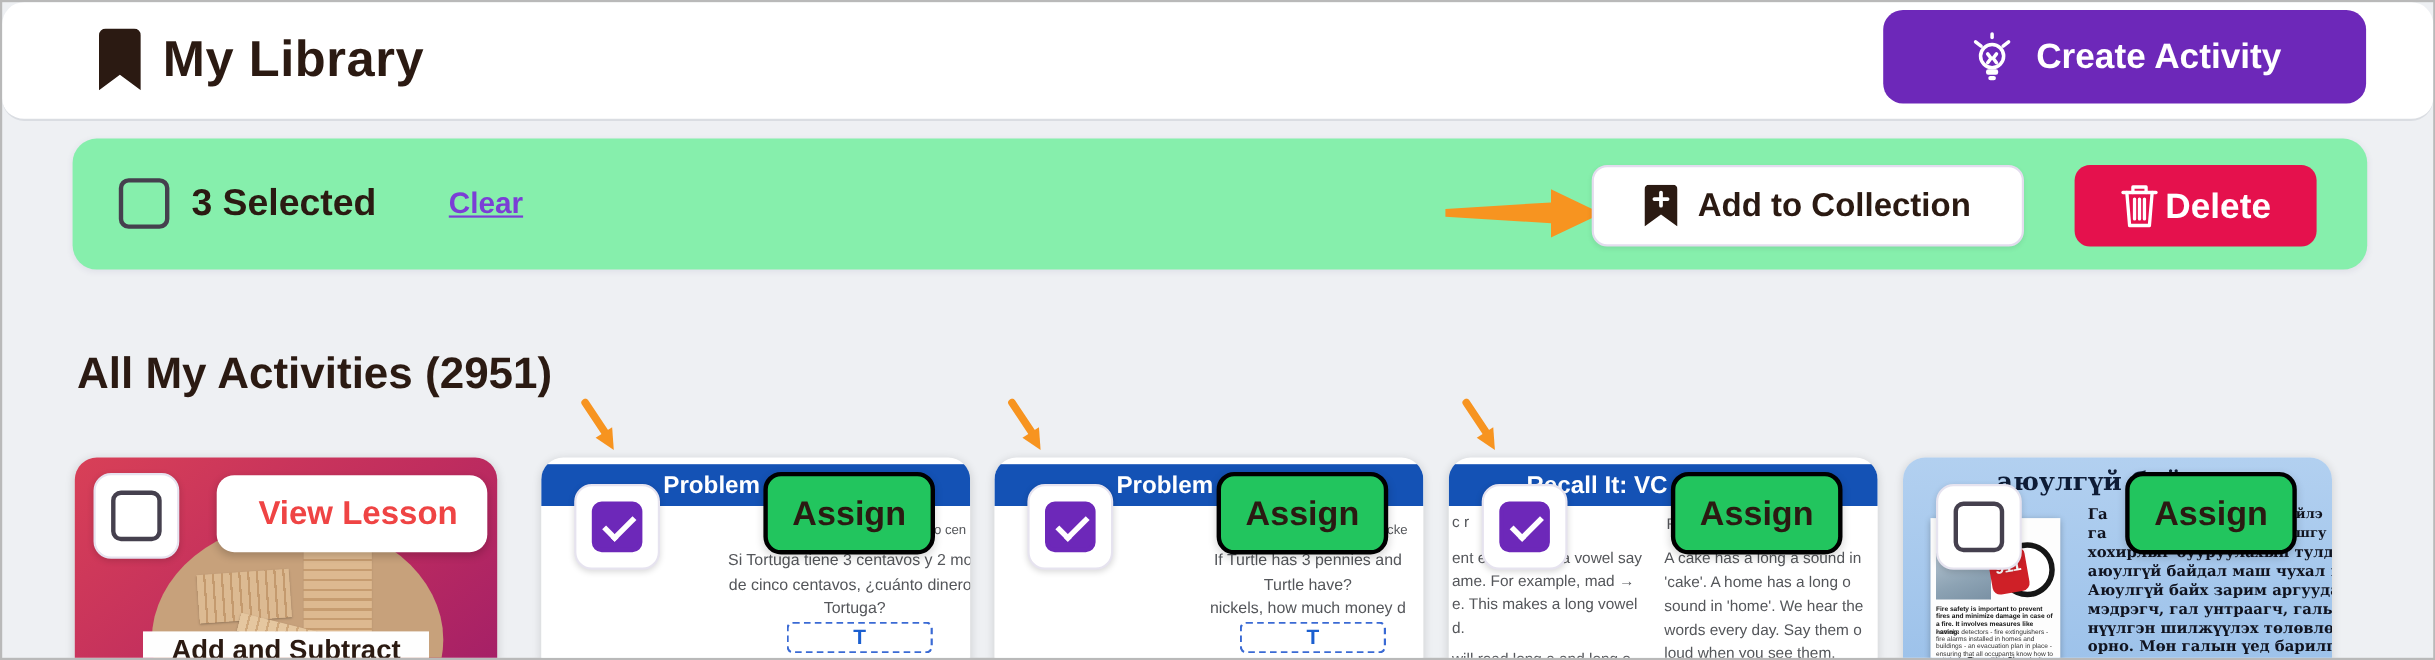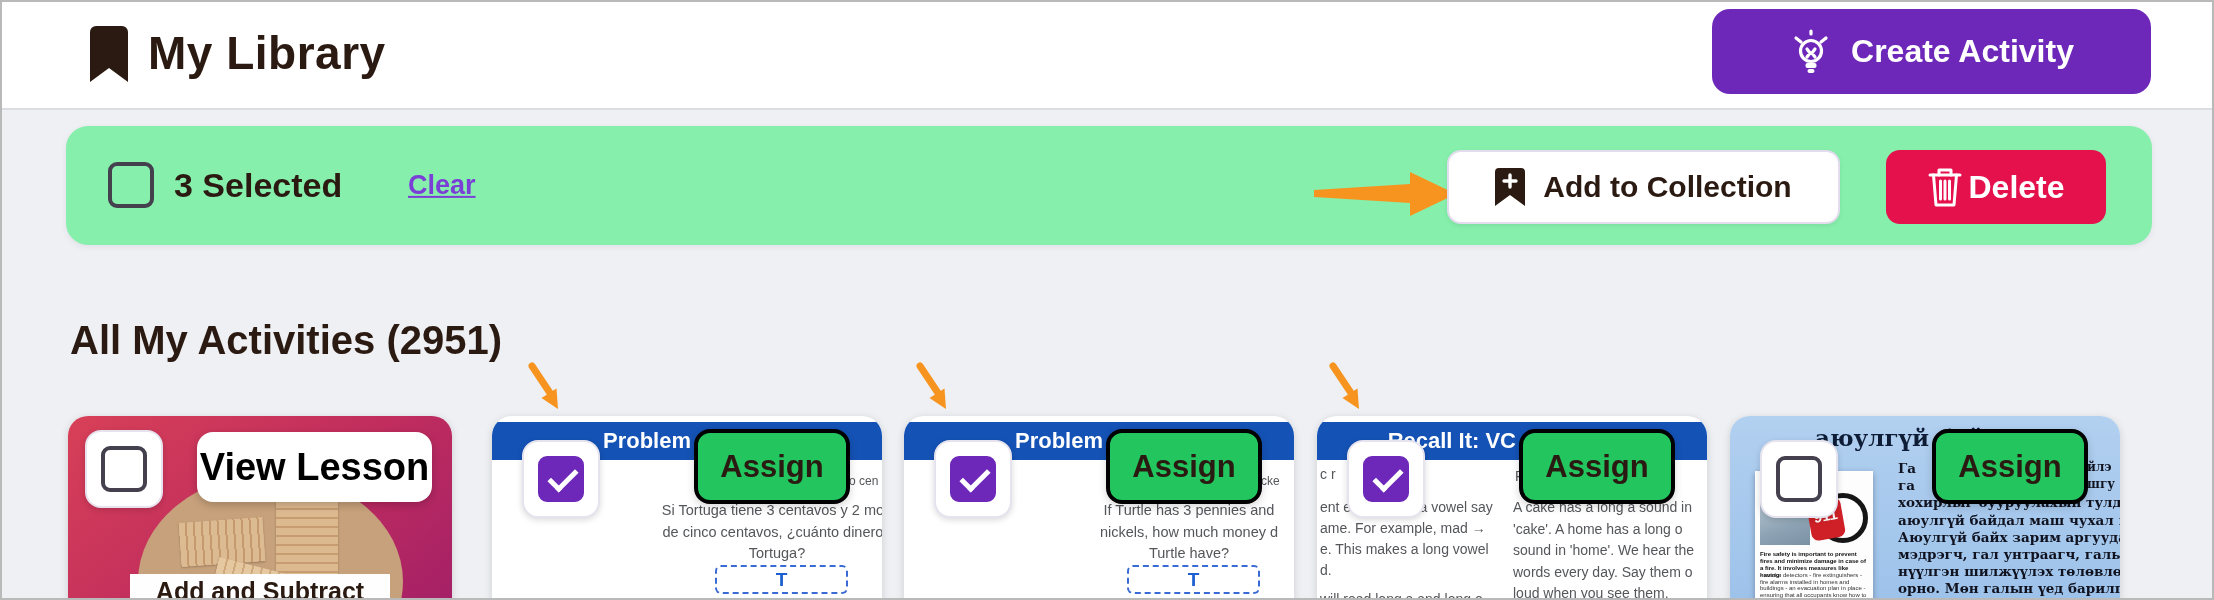--- a/index.html
+++ b/index.html
@@ -1,20 +1,20 @@
 <!DOCTYPE html>
 <html><head>
 <meta charset="utf-8">
 <style>
   html,body{margin:0;padding:0;background:#dfe1e4;}
   .page{position:relative;width:2214px;height:600px;background:#eef0f3;border:2px solid #b9b9b9;
         box-sizing:border-box;overflow:hidden;font-family:"Liberation Sans",sans-serif;color:#2b1a12;}
 
   
-  .topbar{position:absolute;left:0;top:0;width:100%;height:106px;background:#fff;border-bottom:2px solid #dadde2;}
+  .topbar{position:absolute;left:0;top:0;width:100%;height:106px;background:#fff;border-bottom:2px solid #dadde2;border-radius:20px;}
   .bookmark-icon{position:absolute;left:88px;top:24px;}
   .page-title{position:absolute;left:146px;top:50%;transform:translateY(-54%);font-size:46px;font-weight:bold;letter-spacing:.5px;}
   .create-btn{position:absolute;left:1710px;top:7px;width:439px;height:85px;background:#6d28b9;border-radius:18px;
               display:flex;align-items:center;justify-content:center;gap:18px;color:#fff;font-size:32px;font-weight:bold;cursor:pointer;}
 
   
   .selbar{position:absolute;left:64px;top:124px;width:2086px;height:119px;background:#86efac;border-radius:22px;
           box-shadow:0 2px 6px rgba(70,50,110,.08);}
   .sel-check{position:absolute;left:42px;top:36px;width:46px;height:46px;border:4px solid #45404e;border-radius:9px;box-sizing:border-box;background:transparent;cursor:pointer;}
   .sel-count{position:absolute;left:108px;top:50%;transform:translateY(-52%);font-size:34px;font-weight:bold;}
@@ -49,22 +49,22 @@
   .card1 .checkwrap{left:17px;top:14px;}
   .checkbox{position:relative;width:46px;height:46px;border:4px solid #45404e;border-radius:9px;box-sizing:border-box;background:#fff;}
   .checkbox.checked{background:#6d28b9;border-color:#6d28b9;}
   .checkbox.checked::after{content:"";position:absolute;left:7px;top:9px;width:23px;height:11px;
                            border-left:5px solid #fff;border-bottom:5px solid #fff;transform:rotate(-45deg);}
 
   .assign-btn{position:absolute;left:202px;top:13px;width:156px;height:75px;background:#22c55e;border:4px solid #000000;border-radius:16px;box-sizing:border-box;
               display:flex;align-items:center;justify-content:center;font-size:31px;font-weight:bold;color:#2b1a12;
               box-shadow:0 3px 8px rgba(0,0,0,.16);z-index:5;cursor:pointer;}
   .viewlesson-btn{position:absolute;left:129px;top:16px;width:235px;height:70px;background:#fff;border-radius:16px;
-              display:flex;align-items:center;justify-content:center;font-size:38px;font-weight:bold;color:#000000;
-              box-shadow:0 3px 8px rgba(0,0,0,.2);z-index:5;cursor:pointer;}
+              display:flex;align-items:center;justify-content:center;font-size:30px;font-weight:bold;color:#ef4444;
+              box-shadow:0 3px 8px rgba(0,0,0,.2);z-index:5;cursor:pointer;padding-left:11px;}
 
   
   .c1-circle{position:absolute;left:70px;top:58px;width:265px;height:215px;border-radius:50%;background:#c7a17b;}
   .blk{position:absolute;background:repeating-linear-gradient(90deg,#dcba92 0 6px,#c49a6e 6px 8px);box-shadow:0 1px 2px rgba(0,0,0,.25);}
   .blk1{left:112px;top:104px;width:84px;height:44px;transform:rotate(-4deg);}
   .blk2{left:208px;top:70px;width:62px;height:94px;background:repeating-linear-gradient(0deg,#ddb990 0 7px,#c69c70 7px 9px);}
   .blk3{left:148px;top:152px;width:92px;height:17px;transform:rotate(14deg);background:repeating-linear-gradient(90deg,#e5c7a0 0 7px,#cfa87c 7px 9px);}
   .blk4{left:158px;top:168px;width:84px;height:13px;transform:rotate(6deg);background:repeating-linear-gradient(90deg,#e5c7a0 0 7px,#cfa87c 7px 9px);}
   .c1-caption-band{position:absolute;left:62px;top:158px;width:260px;height:28px;background:#fefefe;z-index:3;
                    text-align:center;font-size:25px;font-weight:bold;color:#2b1a12;line-height:34px;overflow:hidden;}
@@ -215,22 +215,22 @@
     </div>
     <div class="assign-btn">Assign</div>
   </div>
 
   <div class="card card3">
     <div class="band">
       <div class="band-title">Problem</div>
     </div>
     <div class="qtext">
       <div>If Turtle has 3 pennies and</div>
+      <div>Turtle have?</div>
       <div>nickels, how much money d</div>
-      <div>Turtle have?</div>
     </div>
     <div class="frag frag-r">cke</div>
     <div class="answer-box">T</div>
     <div class="checkwrap">
       <div class="checkbox checked"></div>
     </div>
     <div class="assign-btn">Assign</div>
   </div>
 
   <div class="card card4">

